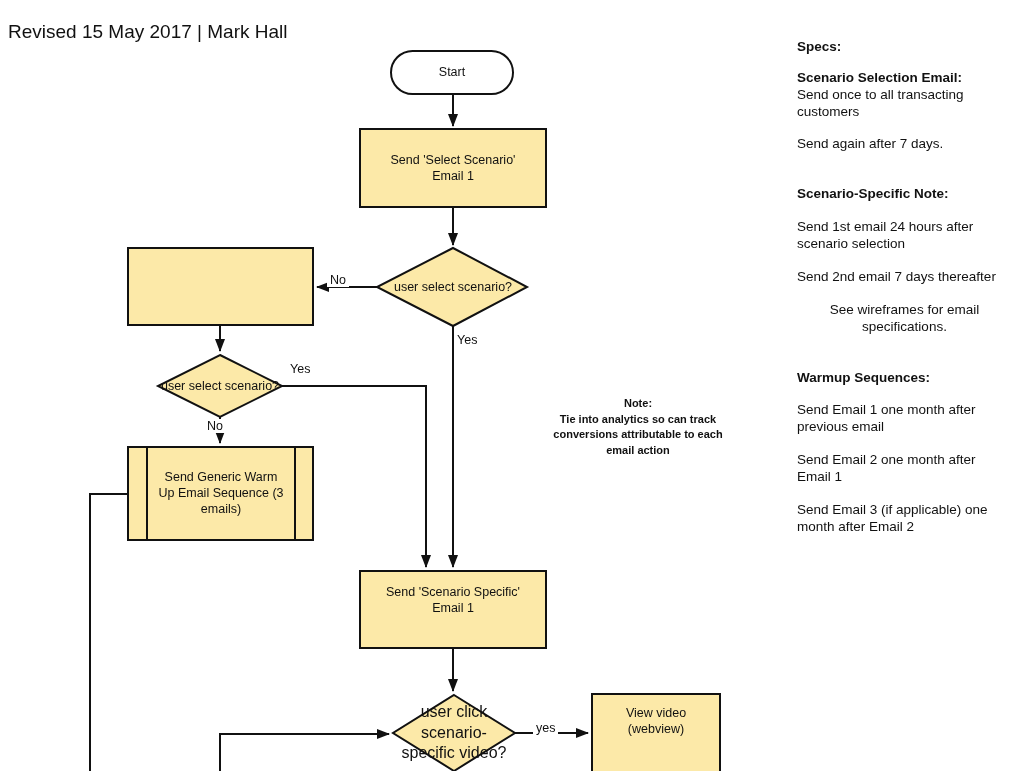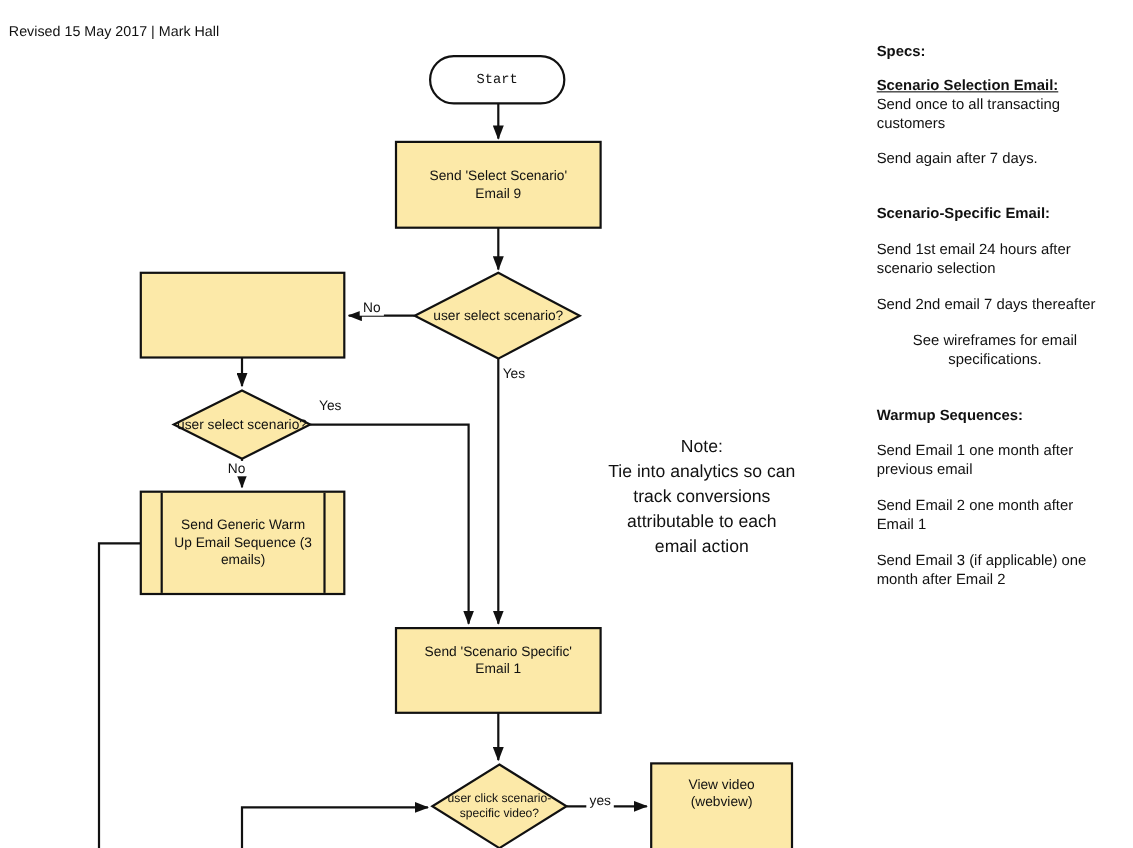--- a/index.html
+++ b/index.html
@@ -8,22 +8,22 @@
   .flow-svg{position:absolute;left:0;top:0;}
   .node{fill:var(--node-fill,#fce9a8);stroke:var(--node-stroke,#111);stroke-width:2px;}
   .start-node{fill:var(--start-fill,#fff);}
   .edge{stroke:var(--line,#111);stroke-width:2px;fill:none;}
   .inner-line{stroke:var(--node-stroke,#111);stroke-width:2px;}
   .arrowhead{fill:var(--line,#111);}
   .node-label{position:absolute;display:flex;align-items:center;justify-content:center;text-align:center;
       font-size:12.5px;line-height:1.3;color:var(--text,#111);}
   .edge-label{position:absolute;font-size:12.5px;color:var(--text,#111);}
   .edge-label.bg{background:var(--bg,#fff);padding:0 3px;}
-  .revised{position:absolute;left:8px;top:21px;font-size:13px;color:var(--text,#111);}
-  .note{position:absolute;left:552px;top:396px;width:172px;text-align:center;font-size:16px;line-height:1.42;color:var(--text,#111);}
+  .revised{position:absolute;left:8px;top:21px;font-size:19px;color:var(--text,#111);}
+  .note{position:absolute;left:552px;top:396px;width:172px;text-align:center;font-size:11px;line-height:1.42;color:var(--text,#111);font-weight:bold;}
   .specs-panel{position:absolute;left:797px;top:0;width:215px;height:771px;margin-top:33px;}
   .spec-block{position:absolute;left:0;width:215px;font-size:13.5px;line-height:17px;color:var(--text,#111);}
   .spec-block.bold{font-weight:bold;}
 </style>
 </head>
 <body>
 
 <div class="canvas">
 
   <svg class="flow-svg" width="1030" height="771" viewBox="0 0 1030 771">
@@ -53,46 +53,46 @@
     <rect class="node" x="128" y="447" width="185" height="93"></rect>
     <line class="inner-line" x1="147" y1="448" x2="147" y2="539"></line>
     <line class="inner-line" x1="295" y1="448" x2="295" y2="539"></line>
     <rect class="node" x="360" y="571" width="186" height="77"></rect>
     <polygon class="node" points="454,695 515,733 454,771 393,733"></polygon>
     <rect class="node" x="592" y="694" width="128" height="86"></rect>
   </svg>
 
   <div class="revised">Revised 15 May 2017  |  Mark Hall</div>
 
-  <div class="node-label" style="left:391px;top:51px;width:122px;height:43px;font-family:Liberation Mono, monospace;">Start</div>
-  <div class="node-label" style="left:375px;top:129px;width:156px;height:78px;">Send 'Select Scenario' Email 9</div>
+  <div class="node-label" style="left:391px;top:51px;width:122px;height:43px;">Start</div>
+  <div class="node-label" style="left:375px;top:129px;width:156px;height:78px;">Send 'Select Scenario' Email 1</div>
   <div class="node-label" style="left:393px;top:252px;width:120px;height:70px;">user select scenario?</div>
   <div class="node-label" style="left:160px;top:356px;width:120px;height:60px;">user select scenario?</div>
   <div class="node-label" style="left:156px;top:447px;width:130px;height:92px;left:156px;">Send Generic Warm Up Email Sequence (3 emails)</div>
   <div class="node-label" style="left:375px;top:571px;width:156px;height:58px;">Send 'Scenario Specific' Email 1</div>
-  <div class="node-label" style="left:398px;top:700px;width:112px;height:66px;font-size:11px;">user click scenario-specific video?</div>
+  <div class="node-label" style="left:398px;top:700px;width:112px;height:66px;font-size:16px;">user click scenario-specific video?</div>
   <div class="node-label" style="left:597px;top:690px;width:118px;height:62px;text-align:center;">View video (webview)</div>
 
   <div class="edge-label" style="left:457px;top:333px;">Yes</div>
   <div class="edge-label bg" style="left:327px;top:273px;">No</div>
   <div class="edge-label" style="left:290px;top:362px;">Yes</div>
   <div class="edge-label bg" style="left:204px;top:419px;">No</div>
   <div class="edge-label bg" style="left:533px;top:721px;">yes</div>
 
   <div class="note">
     <div>Note:</div>
     <div>Tie into analytics so can track conversions attributable to each email action</div>
   </div>
 
   <div class="specs-panel">
     <div class="spec-block bold" style="top:5px;">Specs:</div>
-    <div class="spec-block bold" style="top:36px;text-decoration:underline;">Scenario Selection Email:</div>
+    <div class="spec-block bold" style="top:36px;">Scenario Selection Email:</div>
     <div class="spec-block" style="top:53px;">Send once to all transacting customers</div>
     <div class="spec-block" style="top:102px;">Send again after 7 days.</div>
-    <div class="spec-block bold" style="top:152px;">Scenario-Specific Email:</div>
+    <div class="spec-block bold" style="top:152px;">Scenario-Specific Note:</div>
     <div class="spec-block" style="top:185px;">Send 1st email 24 hours after scenario selection</div>
     <div class="spec-block" style="top:235px;">Send 2nd email 7 days thereafter</div>
     <div class="spec-block" style="top:268px;text-align:center;">See wireframes for email specifications.</div>
     <div class="spec-block bold" style="top:336px;">Warmup Sequences:</div>
     <div class="spec-block" style="top:368px;">Send Email 1 one month after previous email</div>
     <div class="spec-block" style="top:418px;">Send Email 2 one month after Email 1</div>
     <div class="spec-block" style="top:468px;">Send Email 3 (if applicable) one month after Email 2</div>
   </div>
 
 </div>

